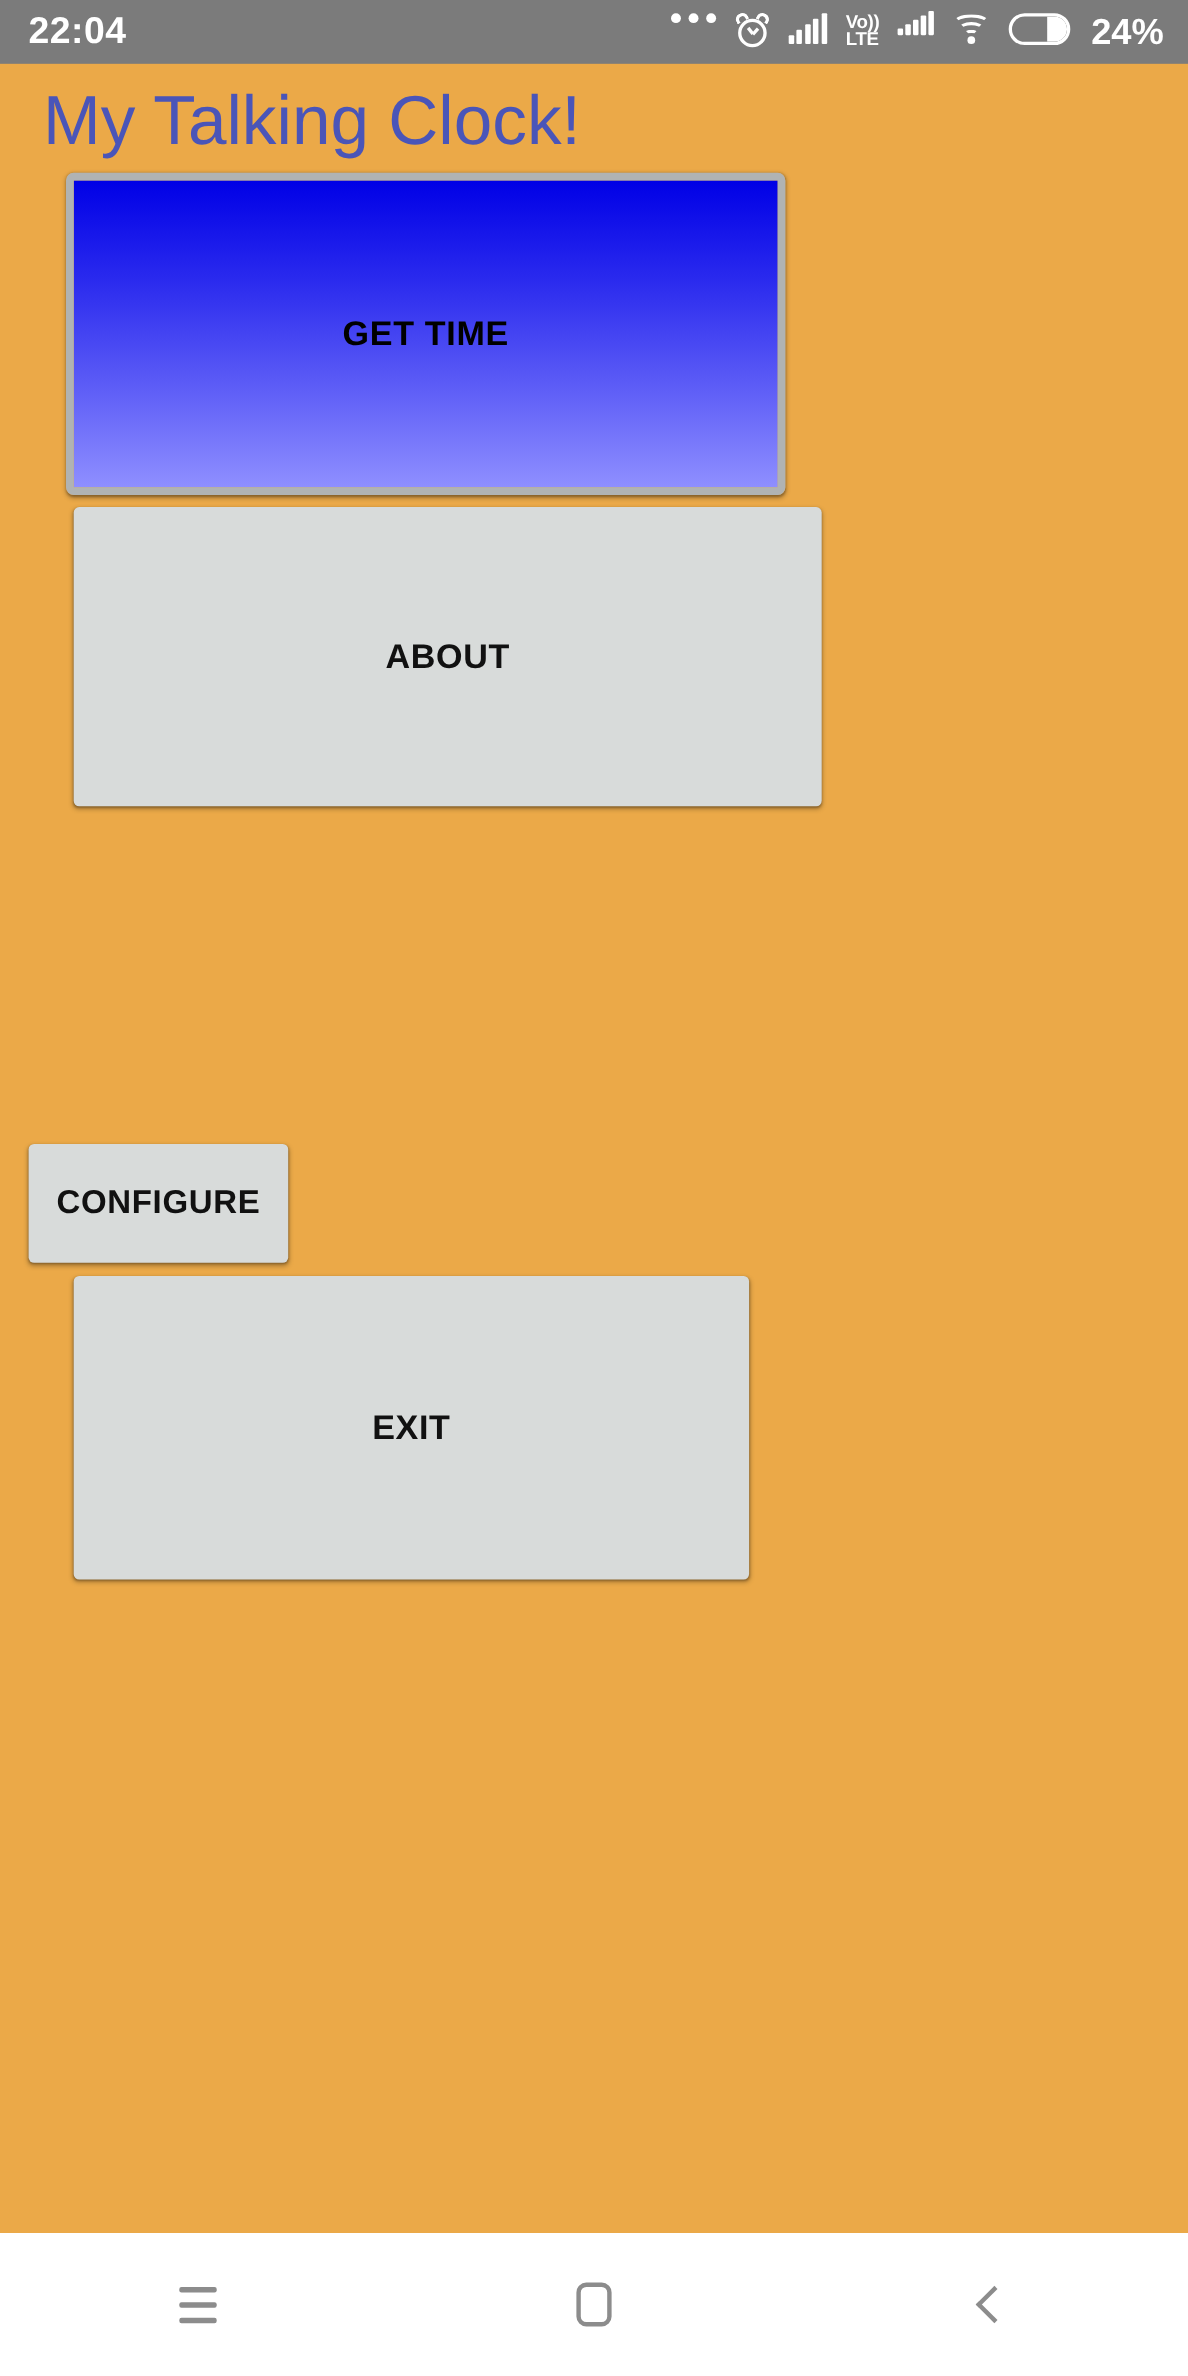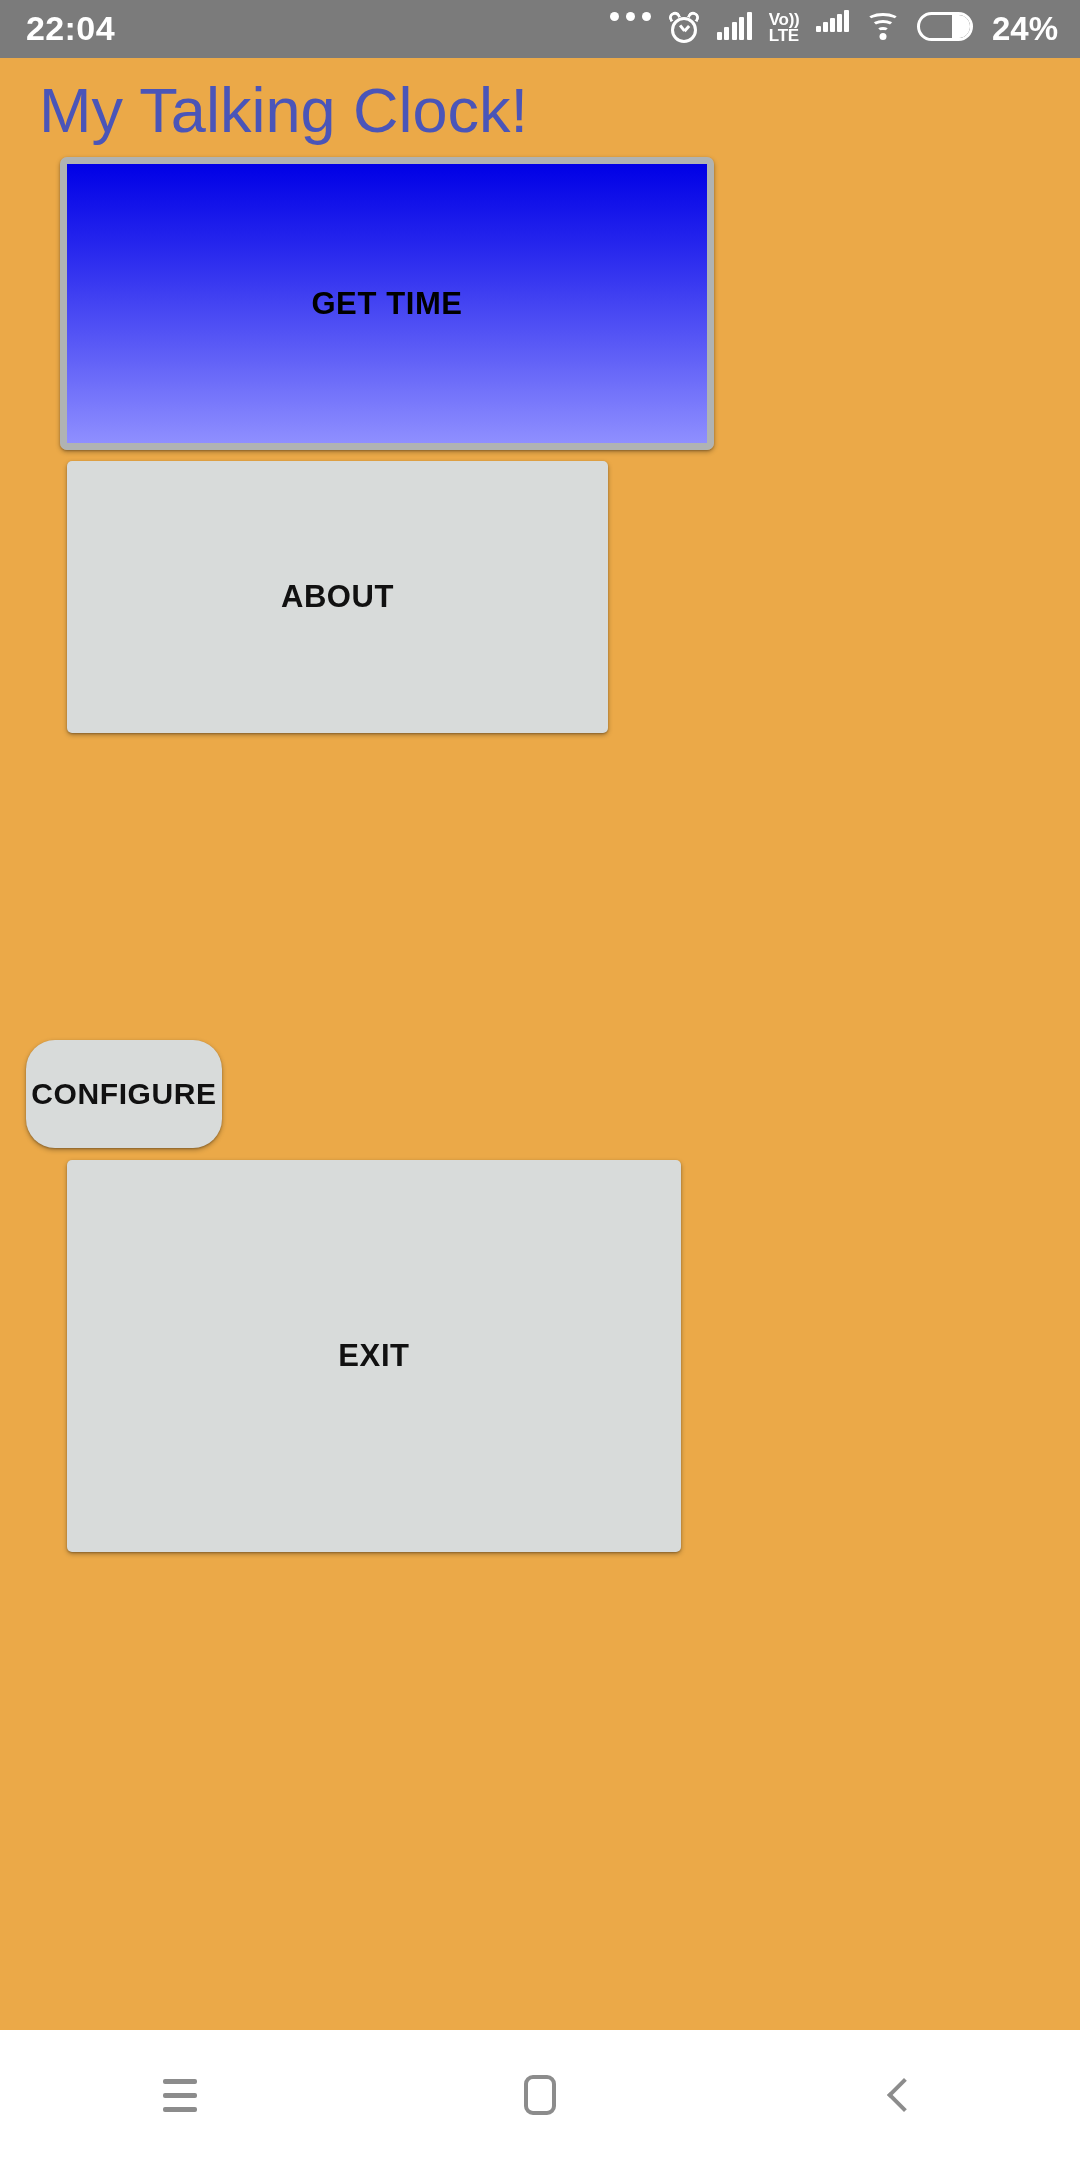--- a/index.html
+++ b/index.html
@@ -121,23 +121,23 @@
   .btn-gettime{
     left:60px; top:157px; width:654px; height:293px;
     background:linear-gradient(to bottom,#0000e6 0%, #2b2bee 33%, #5b5bf6 66%, #8f8fff 100%);
     border:7px solid #b0b3b3;
     border-radius:7px;
     color:#000000;
   }
 
   .btn-grey{ background:#d8dbda; }
 
-  .btn-about{  left:67px; top:461px;  width:541px; height:272px; }
-  .btn-config{ left:26px; top:1040px; width:196px; height:108px; font-size:30px;border-radius:29px; }
-  .btn-exit{   left:67px; top:1160px; width:614px; height:392px; }
+  .btn-about{  left:67px; top:461px;  width:680px; height:272px; }
+  .btn-config{ left:26px; top:1040px; width:236px; height:108px; font-size:30px; }
+  .btn-exit{   left:67px; top:1160px; width:614px; height:276px; }
 
   
   .nav-bar{
     position:absolute; left:0; bottom:0;
     width:1080px; height:130px; background:#ffffff;
     display:flex; align-items:center;
   }
   .nav-btn{
     flex:1 1 0; height:130px;
     display:flex; align-items:center; justify-content:center;

